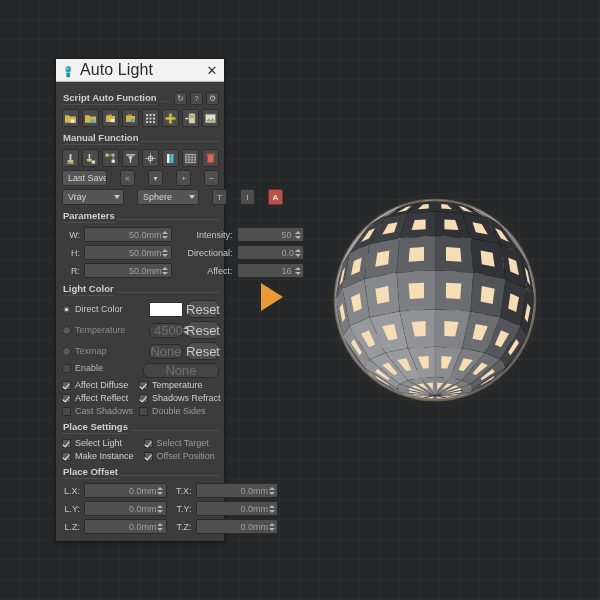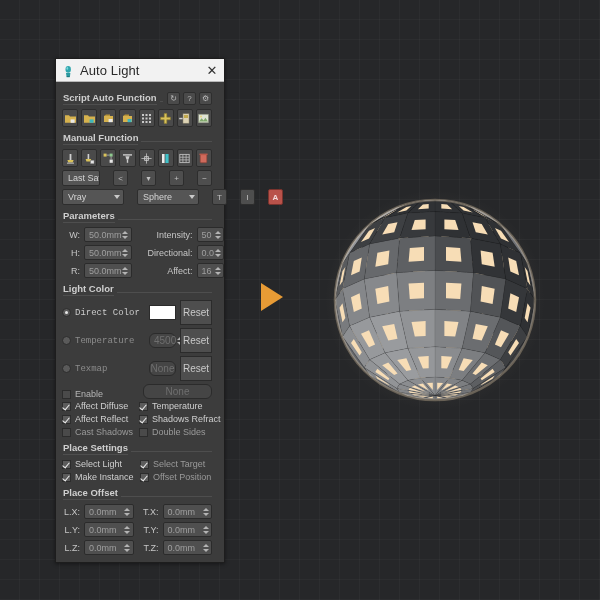--- a/index.html
+++ b/index.html
@@ -39,33 +39,33 @@
     align-items: center;
     padding: 0 5px 0 6px;
   }
   .titlebar .app-icon {
     width: 13px; height: 13px;
     margin-right: 5px;
     flex: 0 0 auto;
   }
   .titlebar .title-text {
     flex: 1 1 auto;
-    font-size: 13px;
+    font-size: 16px;
     color: #2a2a2a;
     letter-spacing: .1px;
     white-space: nowrap;
   }
   .titlebar .close-btn {
     width: 14px; height: 14px;
     display: flex; align-items: center; justify-content: center;
     color: #333; font-size: 13px; line-height: 1;
     cursor: pointer;
   }
 
-  .body { padding: 5px 12px 7px 6px; }
+  .body { padding: 5px 5px 7px 6px; }
 
   
   .grp {
     display: flex; align-items: center;
     margin: 5px 0 4px 1px;
   }
   .grp .ghead {
     font-size: 9.5px;
     color: #cfcfcf;
     font-weight: bold;
@@ -179,21 +179,21 @@
     border: 1px solid #2b2b2b;
     border-radius: 2px;
     display: flex; align-items: center;
     padding: 0 2px 0 4px;
     font-size: 9px;
     color: #9f9f9f;
     cursor: text;
     min-width: 0;
     overflow: hidden;
   }
-  .spin .sval { flex: 1 1 auto; white-space: nowrap; }
+  .spin .sval { flex: 1 1 auto; white-space: nowrap; margin-left: 40px; }
   .spinner {
     width: 7px; height: 11px;
     display: flex; flex-direction: column; justify-content: center;
     align-items: center;
     gap: 2px;
     flex: 0 0 7px;
     cursor: pointer;
   }
   .spinner i {
     width: 0; height: 0;
@@ -216,48 +216,48 @@
     cursor: pointer;
   }
   .radio.on::after {
     content: "";
     position: absolute;
     left: 2px; top: 2px;
     width: 3px; height: 3px;
     border-radius: 50%;
     background: #e8e8e8;
   }
-  .lc-label { font-size: 9px; color: #cacaca; width: 70px; flex: 0 0 70px; font-family: Liberation Mono, monospace; }
+  .lc-label { font-size: 9px; color: #cacaca; width: 70px; flex: 0 0 70px; }
   .lc-label.dim { color: #8c8c8c; }
   .swatch {
     flex: 1 1 auto;
     height: 15px;
     background: #ffffff;
     border: 1px solid #2b2b2b;
     cursor: pointer;
   }
   .reset-btn {
-    width: 32px; height: 25px;
+    width: 32px; height: 18px;
     flex: 0 0 32px;
     background: #4e4e4e;
     border: 1px solid #2b2b2b;
-    border-radius: 0;
-    font-size: 10px;
+    border-radius: 6px;
+    font-size: 13px;
     color: #c9c9c9;
     display: flex; align-items: center; justify-content: center;
     cursor: pointer;
   }
   .field-dis {
     flex: 1 1 auto;
     height: 15px;
     background: #454545;
     border: 1px solid #2b2b2b;
     border-radius: 6px;
     display: flex; align-items: center; justify-content: center;
-    font-size: 10px;
+    font-size: 13px;
     color: #6f6f6f;
     min-width: 0;
   }
   .field-dis.numeric { justify-content: space-between; padding: 0 2px 0 4px; }
   .field-dis .sval { color: #6f6f6f; }
 
   
   .cb {
     width: 9px; height: 9px;
     background: #5c5c5c;
@@ -280,21 +280,21 @@
   .cbgrid {
     display: grid;
     grid-template-columns: 1fr 1fr;
     column-gap: 6px;
     row-gap: 3px;
   }
   .cbitem { display: flex; align-items: center; cursor: pointer; }
   .cbitem .cblabel { font-size: 9px; color: #cfcfcf; white-space: nowrap; }
   .cbitem .cblabel.dim { color: #9a9a9a; }
 
-  .ies-row { display: flex; align-items: flex-end; gap: 4px; margin-bottom: 2px; }
+  .ies-row { display: flex; align-items: flex-start; gap: 4px; margin-bottom: 2px; }
   .ies-row .cblabel { font-size: 9px; color: #c1c1c1; width: 64px; flex: 0 0 64px; }
 
   
   #arrow {
     position: absolute;
     left: 261px; top: 283px;
     width: 0; height: 0;
     border-top: 14px solid transparent;
     border-bottom: 14px solid transparent;
     border-left: 22px solid #e79b35;

